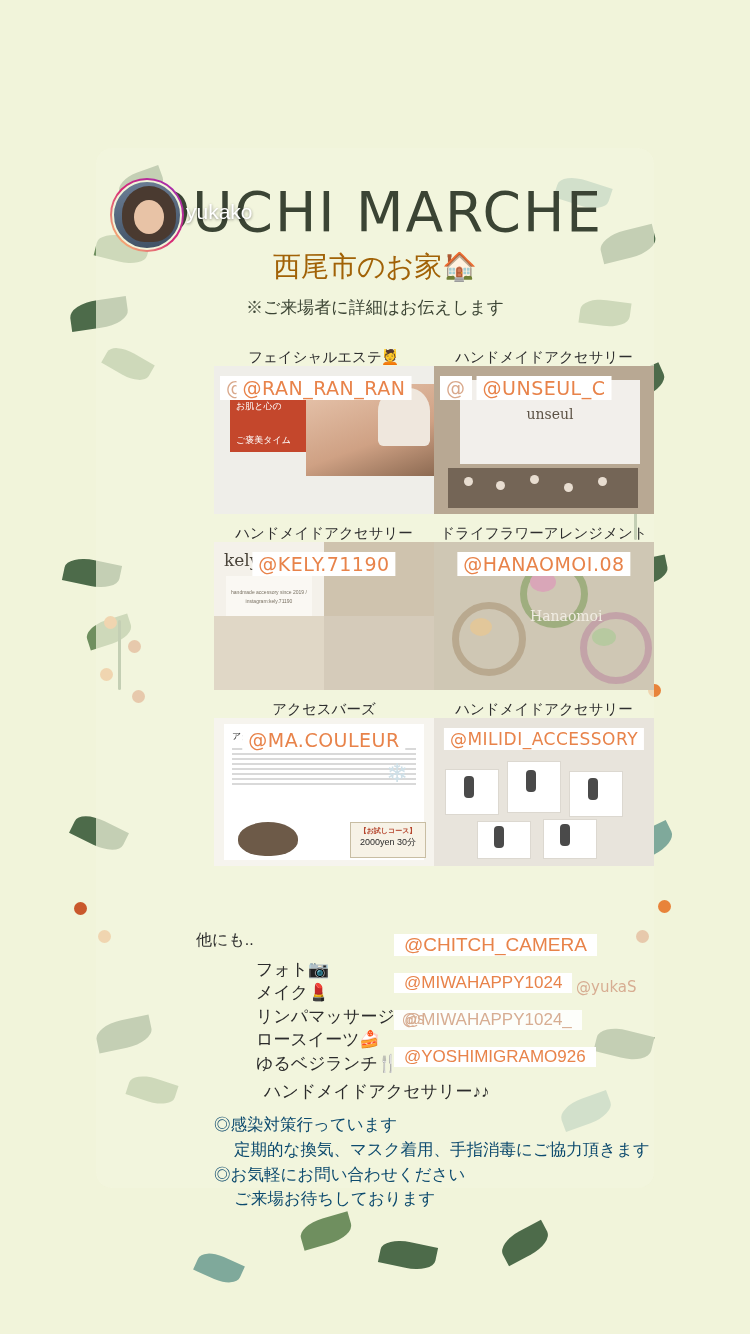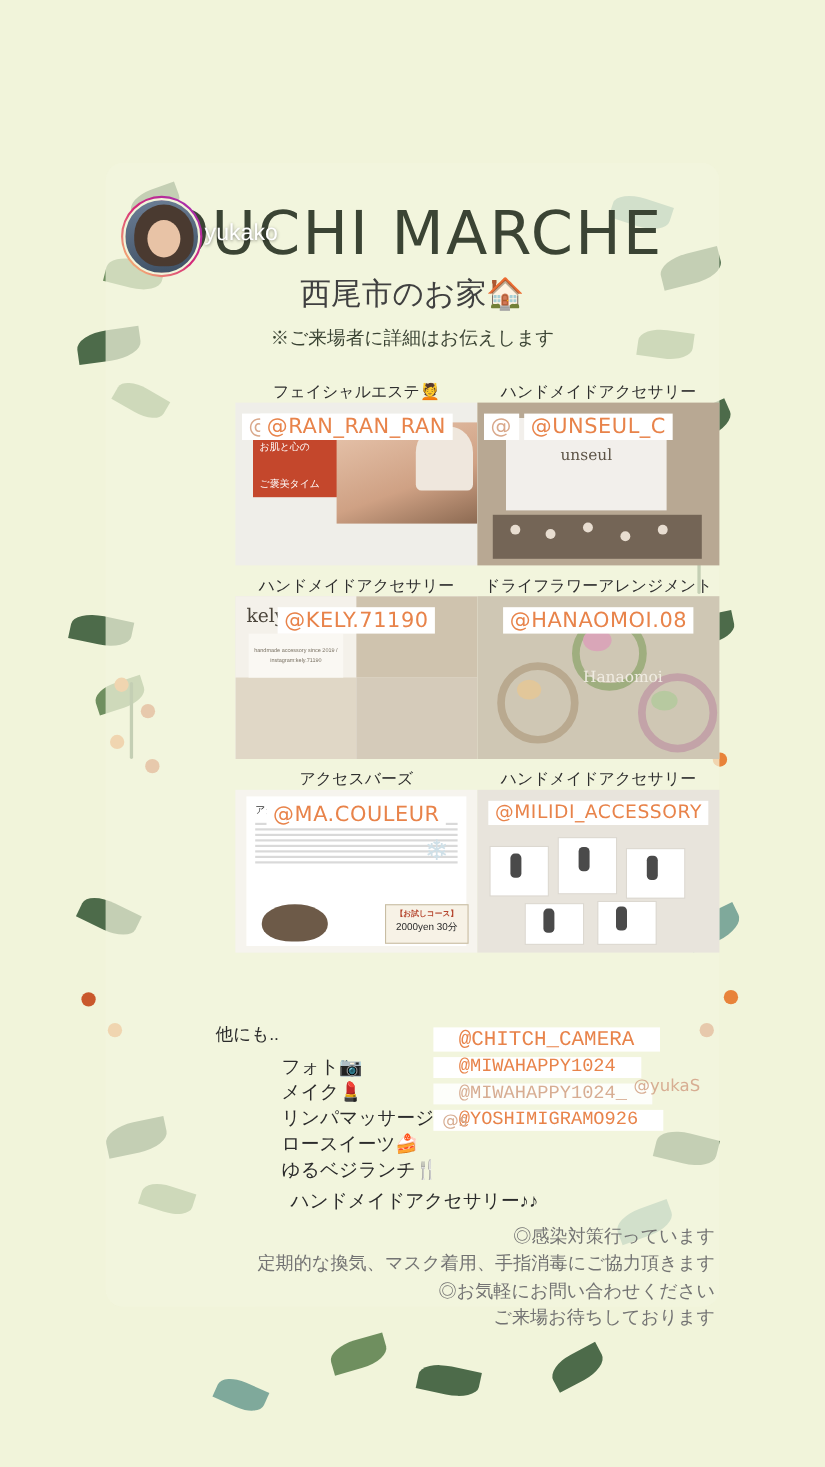--- a/index.html
+++ b/index.html
@@ -69,21 +69,21 @@
   }
   .title-date {
     font-family: "DejaVu Sans", sans-serif;
     font-size: 28px;
     color: #3b4434;
     margin-top: 6px;
     letter-spacing: 1px;
   }
   .title-place {
     font-size: 28px;
-    color: #404040;
+    color: #a16207;
     margin-top: 4px;
   }
   .title-note {
     font-size: 17px;
     color: #3b4434;
     margin-top: 10px;
   }
 
   
   .grid {
@@ -152,21 +152,21 @@
     position: absolute; right: 0; top: 18px; width: 128px; height: 92px;
     background: linear-gradient(160deg,#e8c6ae,#cfa184 60%,#8c6a52);
   }
   .ph-a .towel {
     position:absolute; right: 4px; top: 22px; width: 52px; height: 58px;
     background: #efe7dd; border-radius: 40% 40% 10% 10%;
   }
 
   .ph-b { background: #b8a893; }
   .ph-b .bag {
-    position:absolute; left:26px; top:14px; width:146px; height:84px;
+    position:absolute; left:26px; top:14px; width:180px; height:84px;
     background: rgba(255,255,255,0.82);
   }
   .ph-b .bag b {
     display:block; text-align:center; font-size:14px; color:#5d5346;
     margin-top:26px; font-weight:400; font-family:"DejaVu Serif", serif;
   }
   .ph-b .tray {
     position:absolute; left:14px; bottom:6px; width:190px; height:40px;
     background: rgba(60,46,36,0.55);
   }
@@ -254,44 +254,43 @@
   }
   .handle-stack {
     position: absolute;
     left: 298px;
     top: 4px;
     width: 260px;
   }
   .hl {
     background: #ffffff;
     color: #e8834a;
-    font-family: Liberation Mono, monospace;
+    font-family: Liberation Sans, sans-serif;
     font-size: 19px;
     display: inline-block;
-    padding: 0 23px;
-    margin-bottom: 5px;
+    padding: 0 10px;
+    margin-bottom: 17px;
     white-space: nowrap;
   }
   .hl.small { font-size: 17px; }
   .hl.faded { color: #d7ad92; background: rgba(255,255,255,.85); }
   .etc-line {
     position: absolute;
     left: 168px;
     top: 150px;
     font-size: 17px;
     color: #2b2b2b;
   }
   .notes {
     position: absolute;
     left: 118px;
     top: 182px;
     font-size: 16.5px;
     line-height: 1.5;
-    color: #737373;
-    text-align: right;
+    color: #0c4a6e;
   }
   .notes .ind { padding-left: 20px; display:block; }
 
   
   .avatar-wrap {
     position: absolute;
     left: 110px;
     top: 178px;
     width: 74px;
     height: 74px;

